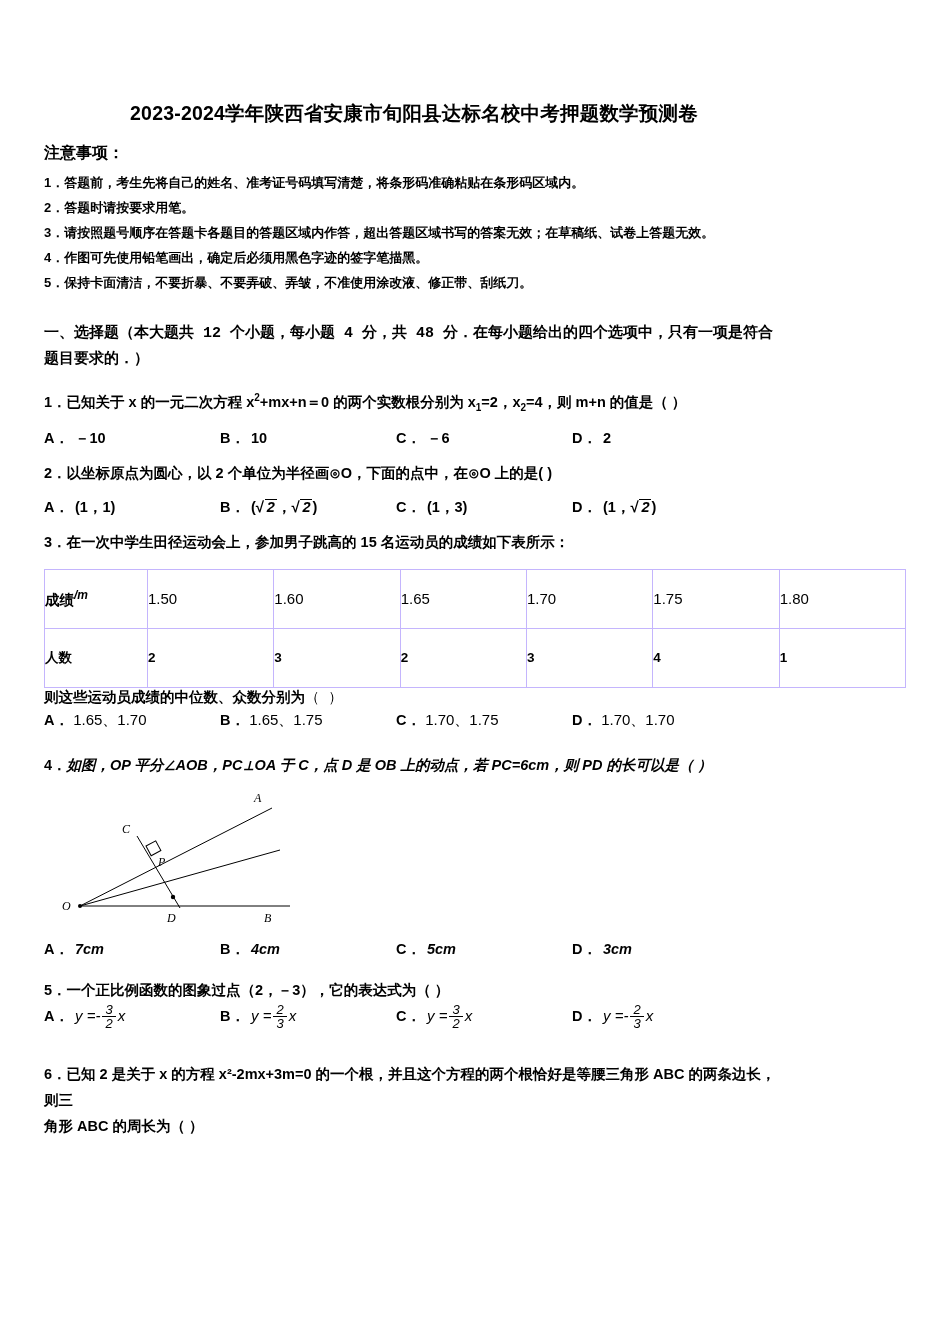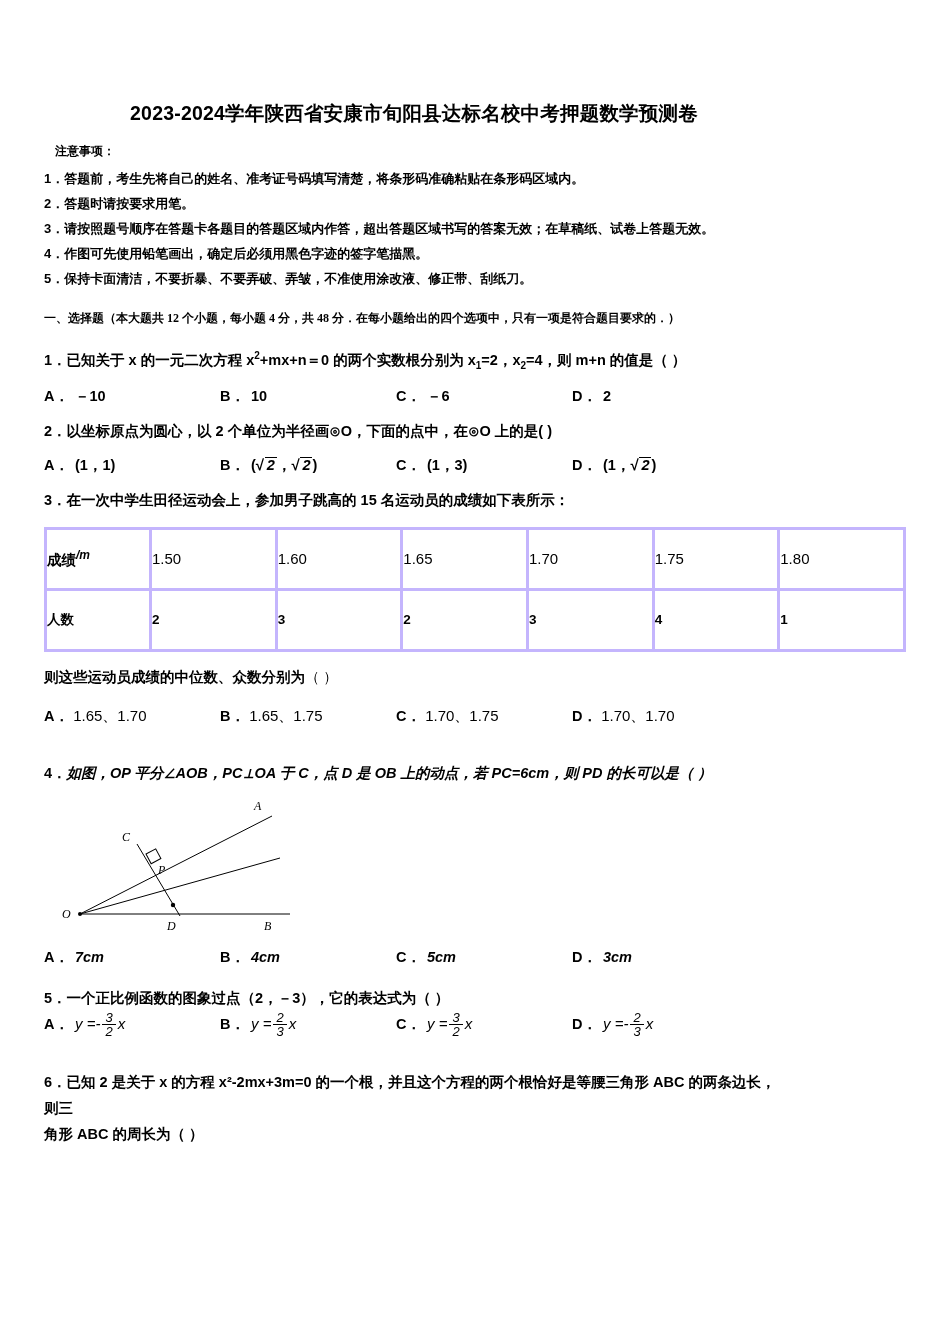--- a/index.html
+++ b/index.html
@@ -20,36 +20,36 @@
     text-align:center;
     font-family:"Liberation Sans", sans-serif;
     font-weight:bold;
     font-size:19.5px;
     letter-spacing:0.2px;
     margin:0 0 16px 0;
   }
   .notes-head{
     font-family:Liberation Sans, sans-serif;
     font-weight:bold;
-    font-size:12px;
-    margin:6px 0 6px 11px;
+    font-size:16px;
+    margin:6px 0 6px 0;
   }
   .note-line{
     font-family:"Liberation Sans", sans-serif;
     font-weight:bold;
     font-size:13px;
     line-height:25px;
     margin:0;
   }
   .section-head{
-    font-family:Liberation Serif, serif;
-    font-weight:bold;
-    font-size:12px;
+    font-family:Liberation Mono, monospace;
+    font-weight:bold;
+    font-size:15px;
     line-height:26px;
-    margin-top:14px;
+    margin-top:26px;
   }
   .q{
     font-family:"Liberation Sans", sans-serif;
     font-weight:bold;
     font-size:14.5px;
     line-height:26px;
     margin-top:12px;
   }
   .opts{
     display:flex;
@@ -82,21 +82,21 @@
     line-height:14px;
   }
   table.scores{
     border-collapse:collapse;
     width:862px;
     margin-top:14px;
     font-family:"Liberation Sans", sans-serif;
     font-size:14.5px;
   }
   table.scores td{
-    border:3px solid #c4b5fd;
+    border:1px solid #c4b5fd;
     height:50px;
     padding:4px 0;
     vertical-align:middle;
   }
   table.scores td.head{
     font-weight:bold;
     width:102px;
   }
   table.scores tr.row2 td{ font-weight:bold; font-size:13.5px;}
   table.scores tr.row1 td.val{ font-size:15px; font-weight:normal;}
@@ -109,24 +109,23 @@
     font-size:13px;
     line-height:1.05;
     margin:0 2px;
   }
   .frac .num{ display:block; border-bottom:1px solid #000; padding:0 3px;}
   .frac .den{ display:block; padding:0 3px;}
   .figure{
     margin:10px 0 6px 18px;
   }
   .mid-line{
-    font-family:Liberation Serif, serif;
-    font-weight:bold;
-    font-size:14.5px;
-    margin-top:16px;
+    font-family:Liberation Mono, monospace;
+    font-weight:bold;
+    font-size:14.5px;
   }
   .opts-num{
     display:flex;
     font-family:"Liberation Sans", sans-serif;
     font-size:14.5px;
     margin-top:6px;
   }
   .opts-num > div{ width:176px; font-weight:bold;}
   .opts-num .v{ font-weight:normal; font-size:15px; }
   .ital{ font-style:italic; }
@@ -191,28 +190,28 @@
       <td>4</td>
       <td>1</td>
     </tr>
   </tbody>
     </table>
 
   <div class="mid-line">
     <span>则这些运动员成绩的中位数、众数分别为</span><span style="font-weight:normal;">（      ）</span>
   </div>
 
-  <div class="opts-num" style="margin-top:20px;">
+  <div class="opts-num" style="margin-top:4px;">
     <div><span>A．</span><span class="v">&nbsp;1.65、1.70</span></div>
     <div><span>B．</span><span class="v">&nbsp;1.65、1.75</span></div>
     <div><span>C．</span><span class="v">&nbsp;1.70、1.75</span></div>
     <div><span>D．</span><span class="v">&nbsp;1.70、1.70</span></div>
   </div>
 
-  <div class="q" style="margin-top:34px;">
+  <div class="q" style="margin-top:22px;">
     <span>4．</span><span class="ital">如图，OP 平分∠AOB，PC⊥OA 于 C，点 D 是 OB 上的动点，若 PC=6cm，则 PD 的长可以是（      ）</span>
   </div>
 
   <div class="figure">
     <svg width="260" height="140" viewBox="0 0 260 140">
       <line x1="18" y1="118" x2="210" y2="20" stroke="#000" stroke-width="1"></line>
       <line x1="18" y1="118" x2="218" y2="62" stroke="#000" stroke-width="1"></line>
       <line x1="18" y1="118" x2="228" y2="118" stroke="#000" stroke-width="1"></line>
       <line x1="75" y1="48" x2="118" y2="120" stroke="#000" stroke-width="1"></line>
       <rect x="84" y="58" width="11" height="11" fill="none" stroke="#000" stroke-width="1" transform="rotate(-28 84 58)"></rect>

